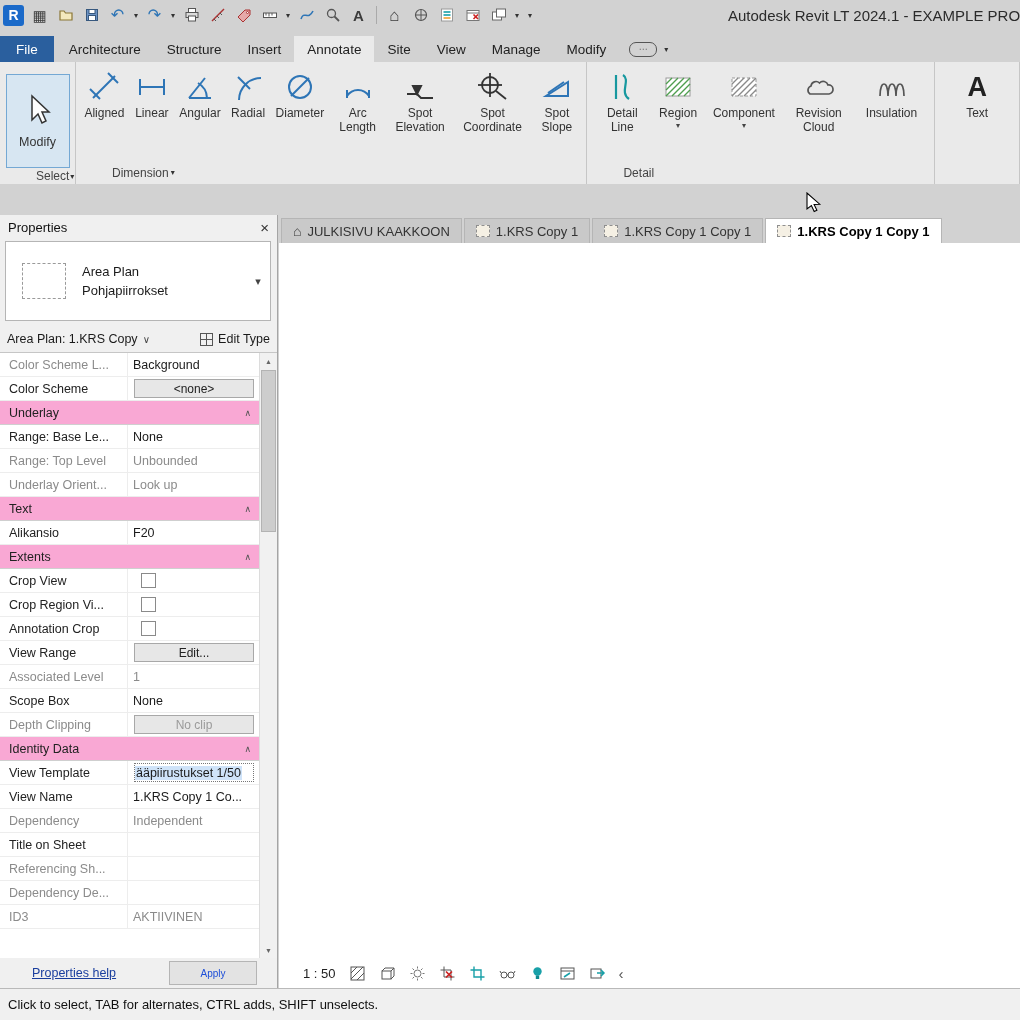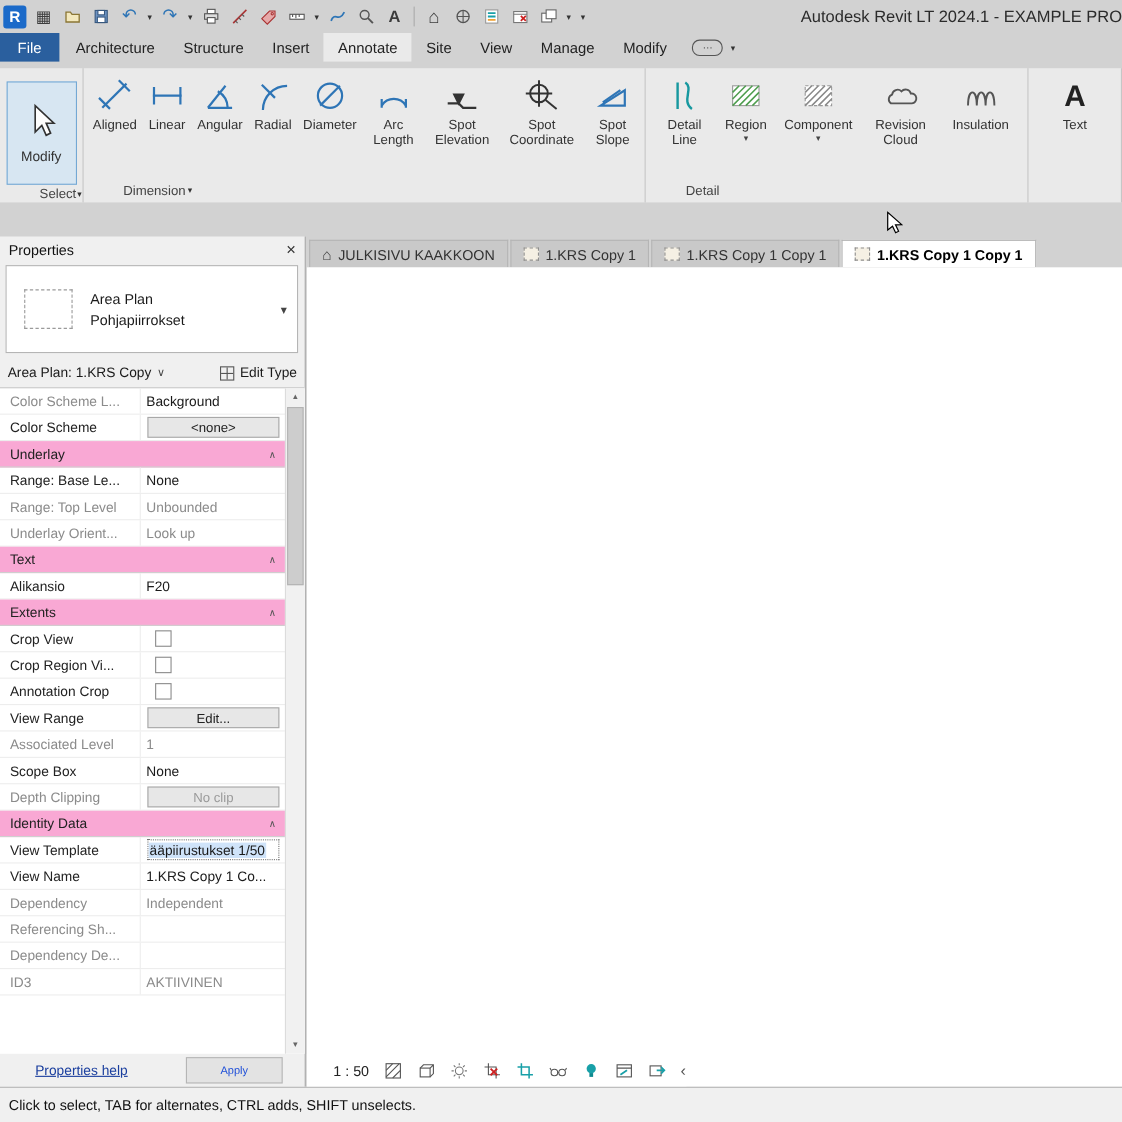--- a/index.html
+++ b/index.html
@@ -13,21 +13,21 @@
   .qat{width:25px;height:24px;display:flex;align-items:center;justify-content:center;}
   .qat .glyph{font-size:15px;color:#3c3c3c;line-height:1;}
   .qat .blue{color:#2e75b6;font-size:16px;}
   .drop{font-size:8px;color:#333;width:8px;text-align:center;}
   #revit-logo{width:21px;height:21px;background:#1b6ac9;border-radius:3px;color:#fff;font-weight:bold;
               font-size:14px;display:flex;align-items:center;justify-content:center;margin-right:2px;}
   .qat-sep{width:1px;height:18px;background:#aaa;margin:0 4px;}
   #window-title{position:absolute;left:728px;top:7px;font-size:15px;color:#2b2b2b;white-space:nowrap;}
 
   
-  #tabrow{position:absolute;top:30px;left:0;right:0;height:32px;display:flex;align-items:flex-start;background:#d2d2d2;}
+  #tabrow{position:absolute;top:30px;left:0;right:0;height:32px;display:flex;align-items:flex-end;background:#d2d2d2;}
   .rtab{height:26px;padding:0 13px;display:flex;align-items:center;font-size:13.5px;color:#222;white-space:nowrap;}
   .rtab.file{background:#2a5f9e;color:#fff;padding:0 16px;margin-right:2px;}
   .rtab.active{background:#eaeaea;}
   #ribbon-toggle{display:flex;align-items:center;gap:5px;margin-left:10px;height:26px;}
   .pill{width:26px;height:13px;border:1px solid #555;border-radius:7px;display:flex;align-items:center;
         justify-content:center;font-size:9px;color:#555;line-height:0;}
 
   
   #ribbon{position:absolute;top:62px;left:0;right:0;height:122px;background:#eaeaea;display:flex;}
   .rpanel{height:122px;display:flex;flex-direction:column;border-right:1px solid #c6c6c6;box-sizing:border-box;}
@@ -519,20 +519,24 @@
           </div>
         <div class="prow">
             <div class="pl">View Name</div>
             <div class="pv">1.KRS Copy 1 Co...</div>
           </div>
         <div class="prow">
             <div class="pl plg">Dependency</div>
             <div class="pv pvg">Independent</div>
           </div>
         <div class="prow">
+            <div class="pl">Title on Sheet</div>
+            <div class="pv"></div>
+          </div>
+        <div class="prow">
             <div class="pl plg">Referencing Sh...</div>
             <div class="pv"></div>
           </div>
         <div class="prow">
             <div class="pl plg">Dependency De...</div>
             <div class="pv"></div>
           </div>
         <div class="prow">
             <div class="pl plg">ID3</div>
             <div class="pv pvg">AKTIIVINEN</div>

